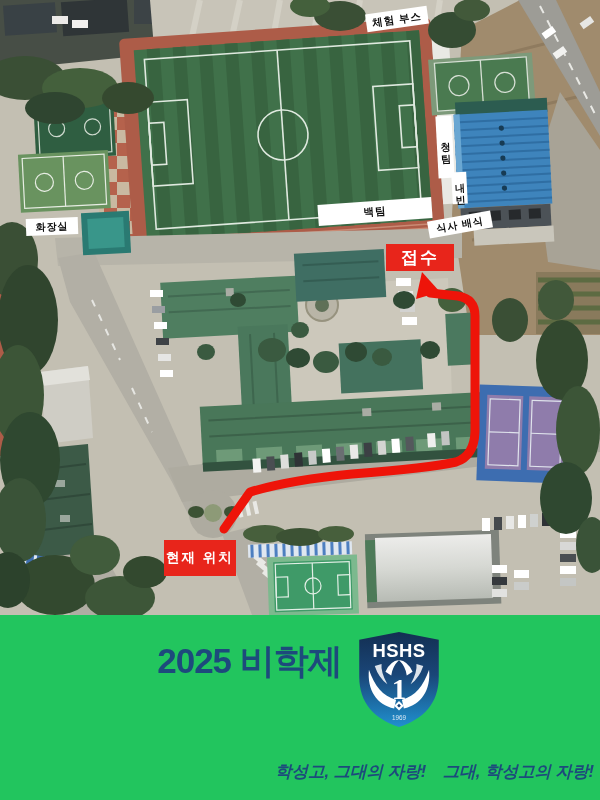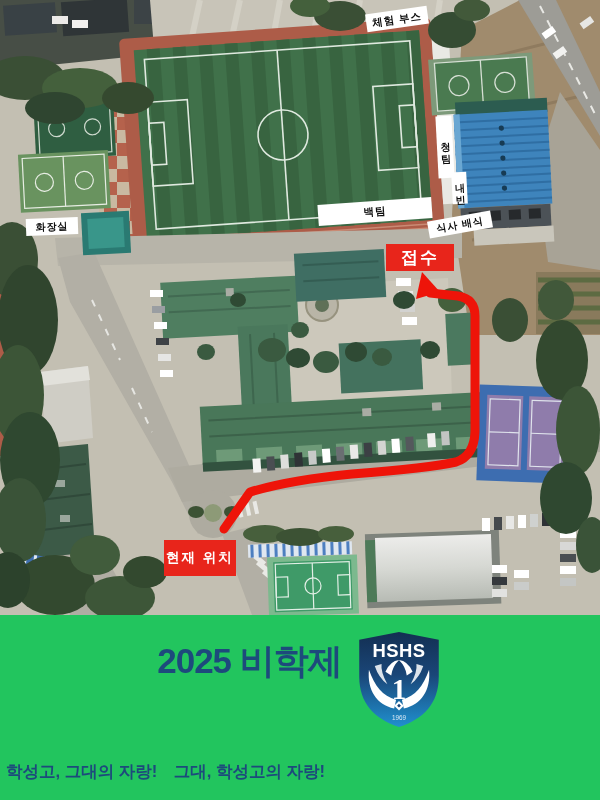--- a/index.html
+++ b/index.html
@@ -19,21 +19,21 @@
   .lbl.red{background:#e8251b;color:#ffffff;letter-spacing:2px;}
   
   .footer{position:absolute;left:0;top:615px;width:600px;height:207px;background:#22c55e;}
   .title-row{
     display:flex;align-items:flex-start;justify-content:center;gap:13px;
     margin-top:16px;color:#1d4a7c;
   }
   .title-text{font-size:35px;font-weight:800;letter-spacing:-1px;margin-top:7px;}
   .emblem{width:88px;height:97px;flex:0 0 auto;}
   .slogan{
-    text-align:left;margin-top:33px;color:#1d4a7c;font-weight:800;font-size:16.5px;
+    text-align:right;margin-top:33px;color:#1d4a7c;font-weight:800;font-size:16.5px;font-style:italic;
   }
   .slogan span{padding:0 6px;}
   .bottom-strip{position:absolute;left:0;bottom:0;width:600px;height:7px;background:#dcdcda;}
 </style>
 </head>
 <body>
 
 <div class="poster">
 
   <div class="map">

